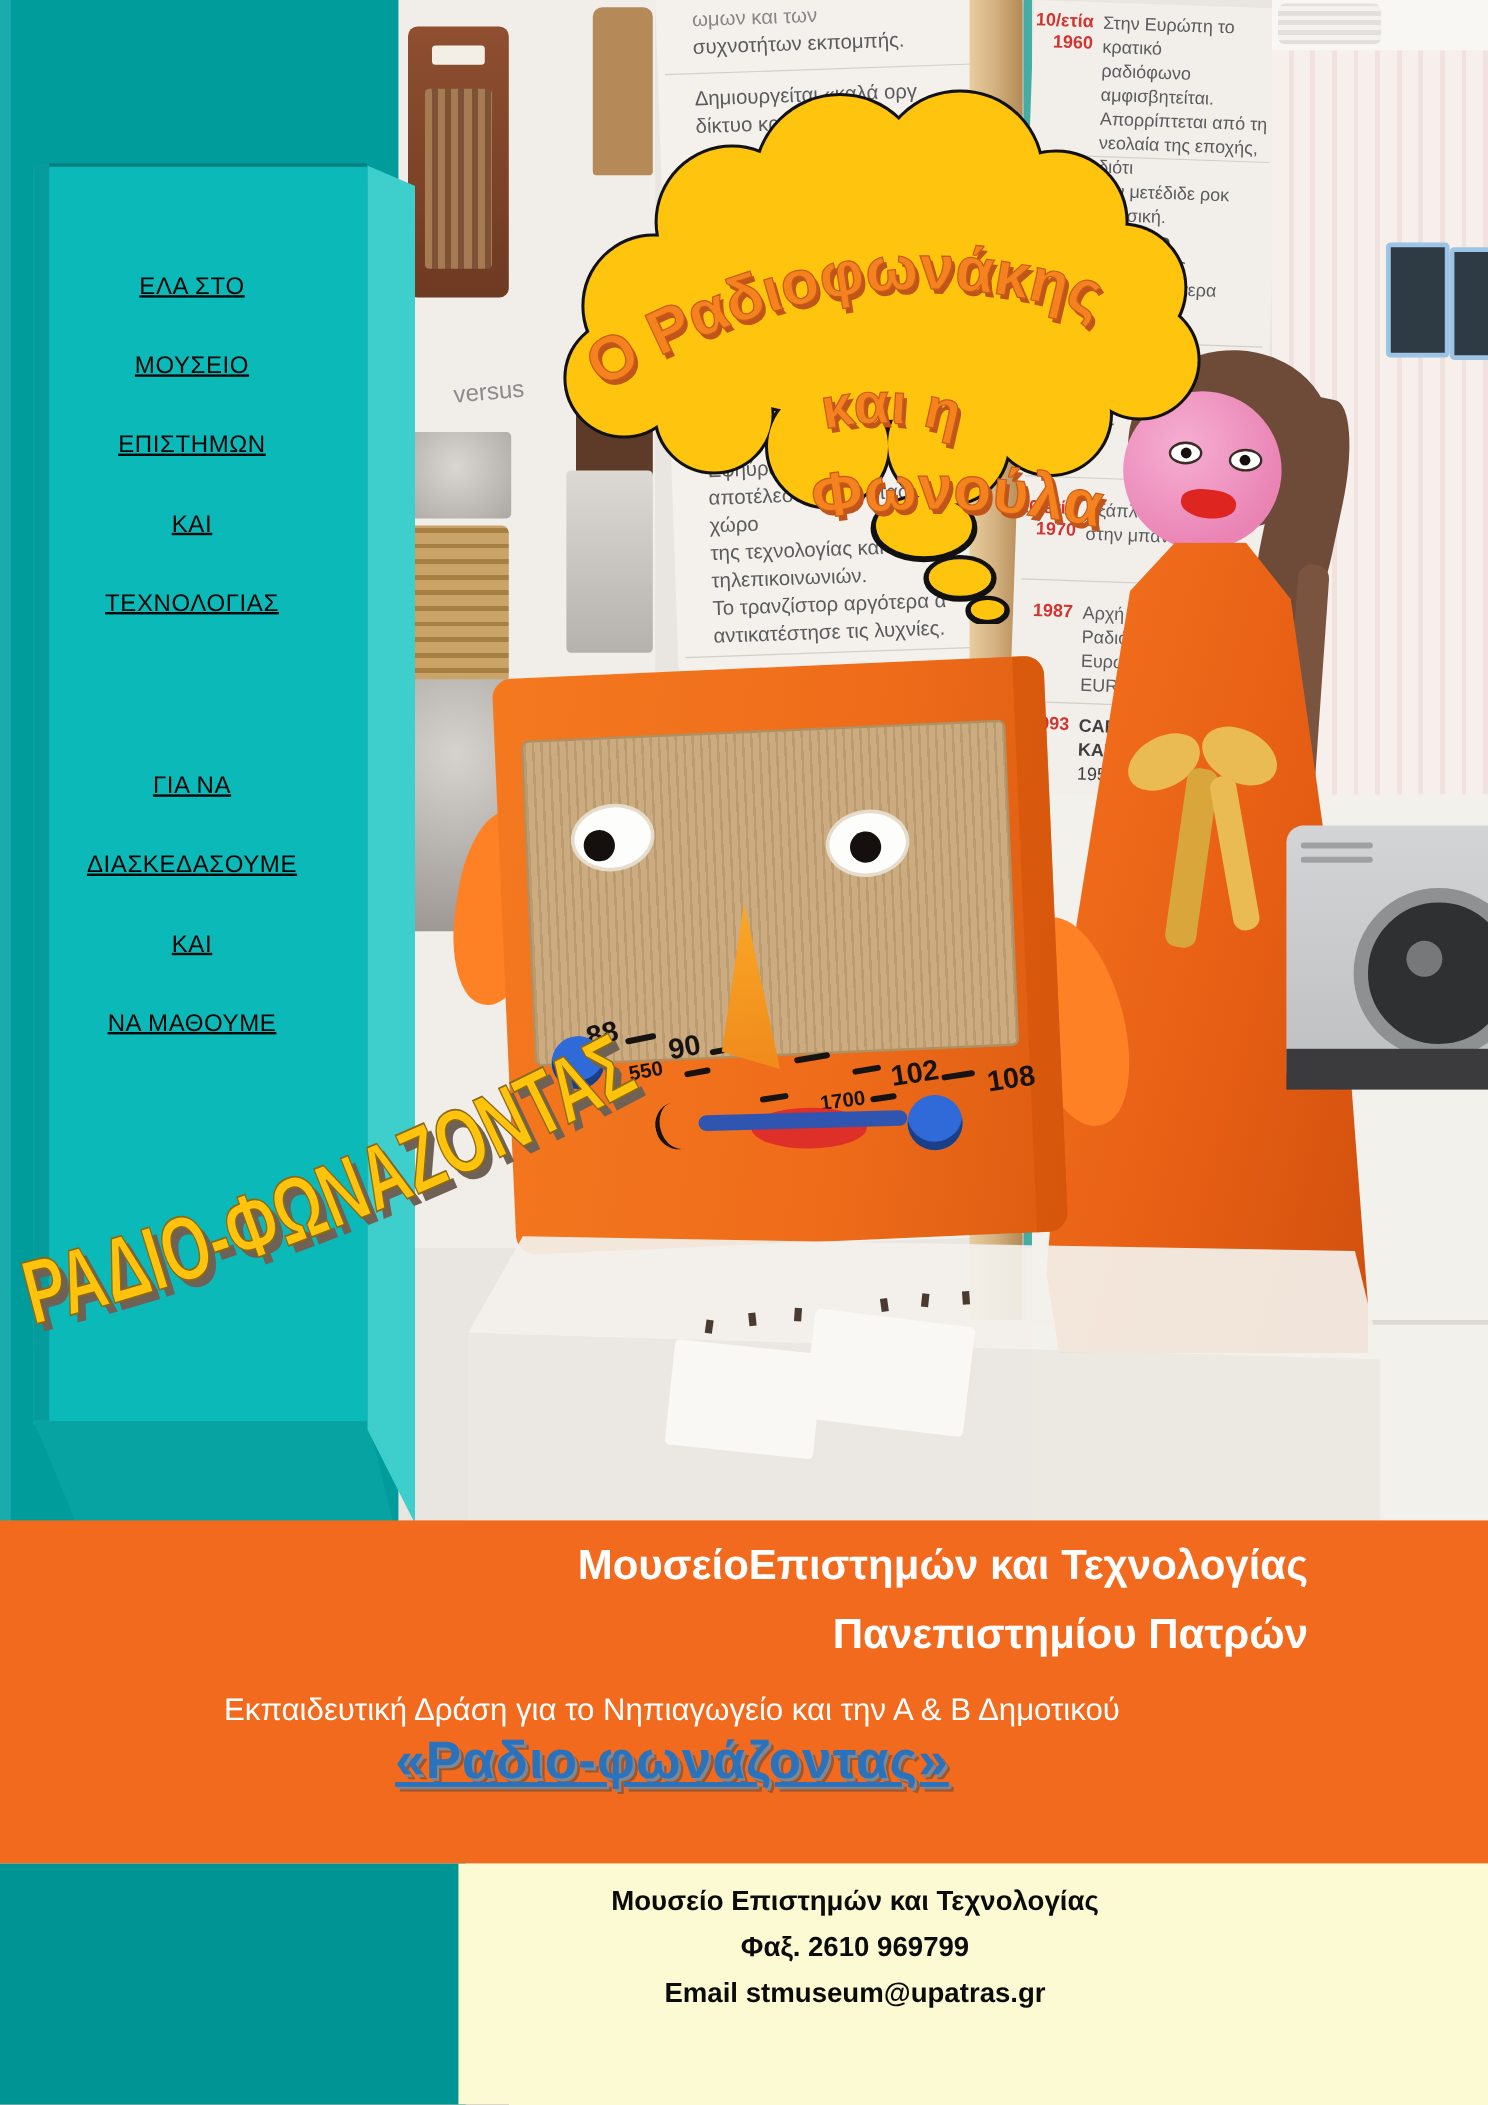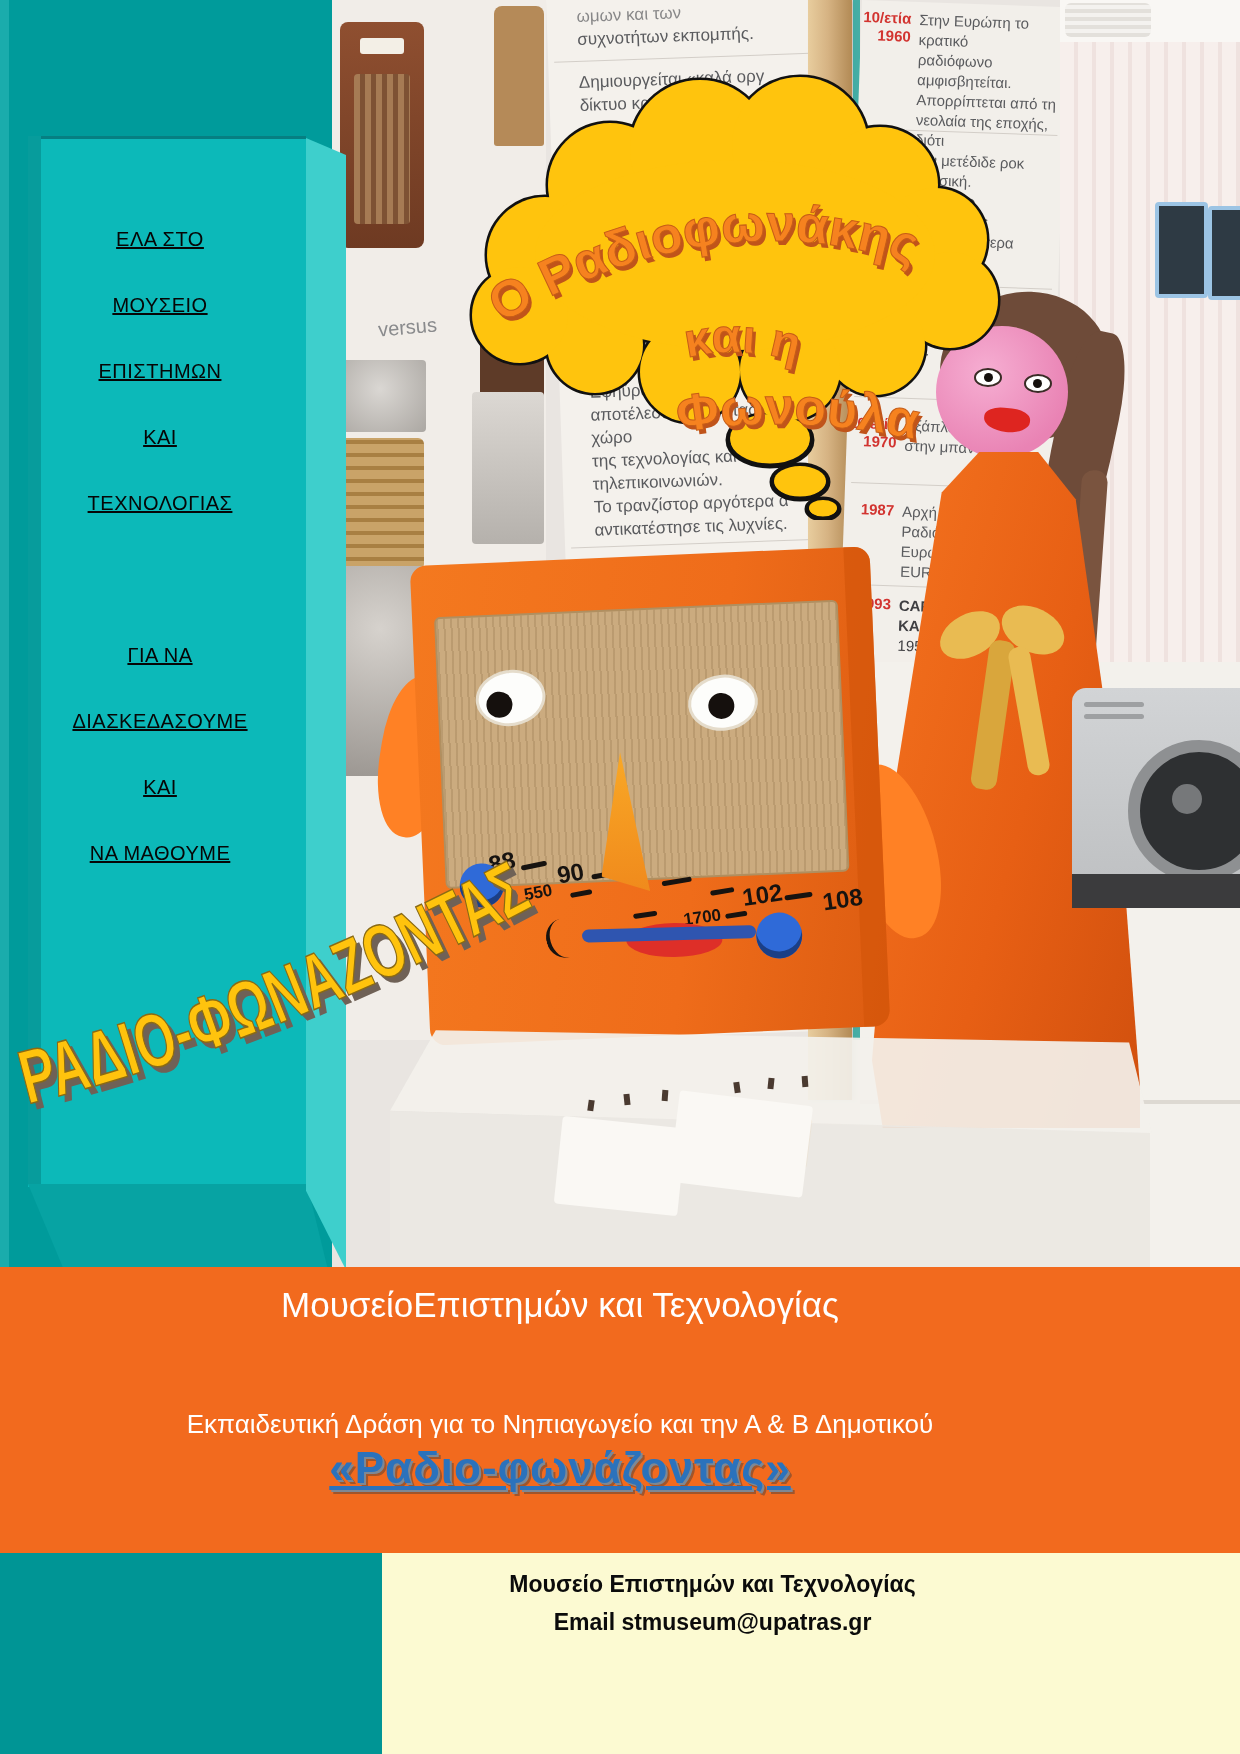--- a/index.html
+++ b/index.html
@@ -96,21 +96,21 @@
      color:#7A5220;font-weight:bold;font-size:10px;line-height:12px;text-align:center;padding:3px 2px;}
   .component{position:absolute;width:6px;height:11px;background:#4A3A30;z-index:5;}
 
   
   .cloud-svg{left:452px;top:40px;z-index:8;}
   .wordart-svg{left:10px;top:850px;z-index:9;}
 
   
   .orange-band{left:0;top:1267px;width:1240px;height:286px;background:#F26A1E;z-index:6;}
   .band-center{left:30px;width:1060px;text-align:center;color:#fff;}
-  .band-title{font-size:35px;font-weight:normal;}
+  .band-title{font-size:35px;font-weight:bold;text-align:right;}
   .band-sub{font-size:26px;font-weight:normal;}
   .band-wordart{font-size:44px;font-weight:bold;color:#2B72BC;letter-spacing:1px;
      text-shadow:2px 2px 0 #7E8894,4px 4px 0 rgba(60,60,60,.45);}
 
   
   .bottom-teal{left:0;top:1553px;width:382px;height:201px;background:#009595;border-right:6px solid #007F7F;z-index:6;}
   .bottom-cream{left:382px;top:1553px;width:858px;height:201px;background:#FCFAD2;z-index:6;}
   .contact{left:340px;top:1565px;width:745px;text-align:center;color:#0B0B0B;
      font-weight:bold;font-size:23px;line-height:38px;z-index:7;}
 </style>
@@ -398,24 +398,26 @@
         <textPath href="#wpath" startOffset="50%" textLength="545" lengthAdjust="spacingAndGlyphs">ΡΑΔΙΟ-ΦΩΝΑΖΟΝΤΑΣ</textPath>
       </text>
       <text font-size="76" fill="#FFC30D" stroke="#8A6A14" stroke-width="1.5">
         <textPath href="#wpath" startOffset="50%" textLength="545" lengthAdjust="spacingAndGlyphs">ΡΑΔΙΟ-ΦΩΝΑΖΟΝΤΑΣ</textPath>
       </text>
     </g>
   </svg>
 
   <div class="abs orange-band">
     <div class="abs band-center band-title" style="top:18px;">ΜουσείοΕπιστημών και Τεχνολογίας</div>
+    <div class="abs band-center band-title" style="top:75px;">Πανεπιστημίου Πατρών</div>
     <div class="abs band-center band-sub" style="top:142px;">Εκπαιδευτική Δράση για το Νηπιαγωγείο και την Α &amp; Β Δημοτικού</div>
     <div class="abs band-center band-wordart" style="top:176px;text-decoration:underline;">«Ραδιο-φωνάζοντας»</div>
   </div>
 
   <div class="abs bottom-teal"></div>
   <div class="abs bottom-cream"></div>
   <div class="abs contact">
     <div>Μουσείο Επιστημών και Τεχνολογίας</div>
+    <div>Φαξ. 2610 969799</div>
     <div>Email stmuseum@upatras.gr</div>
   </div>
 
 </div>
 
 </body></html>

